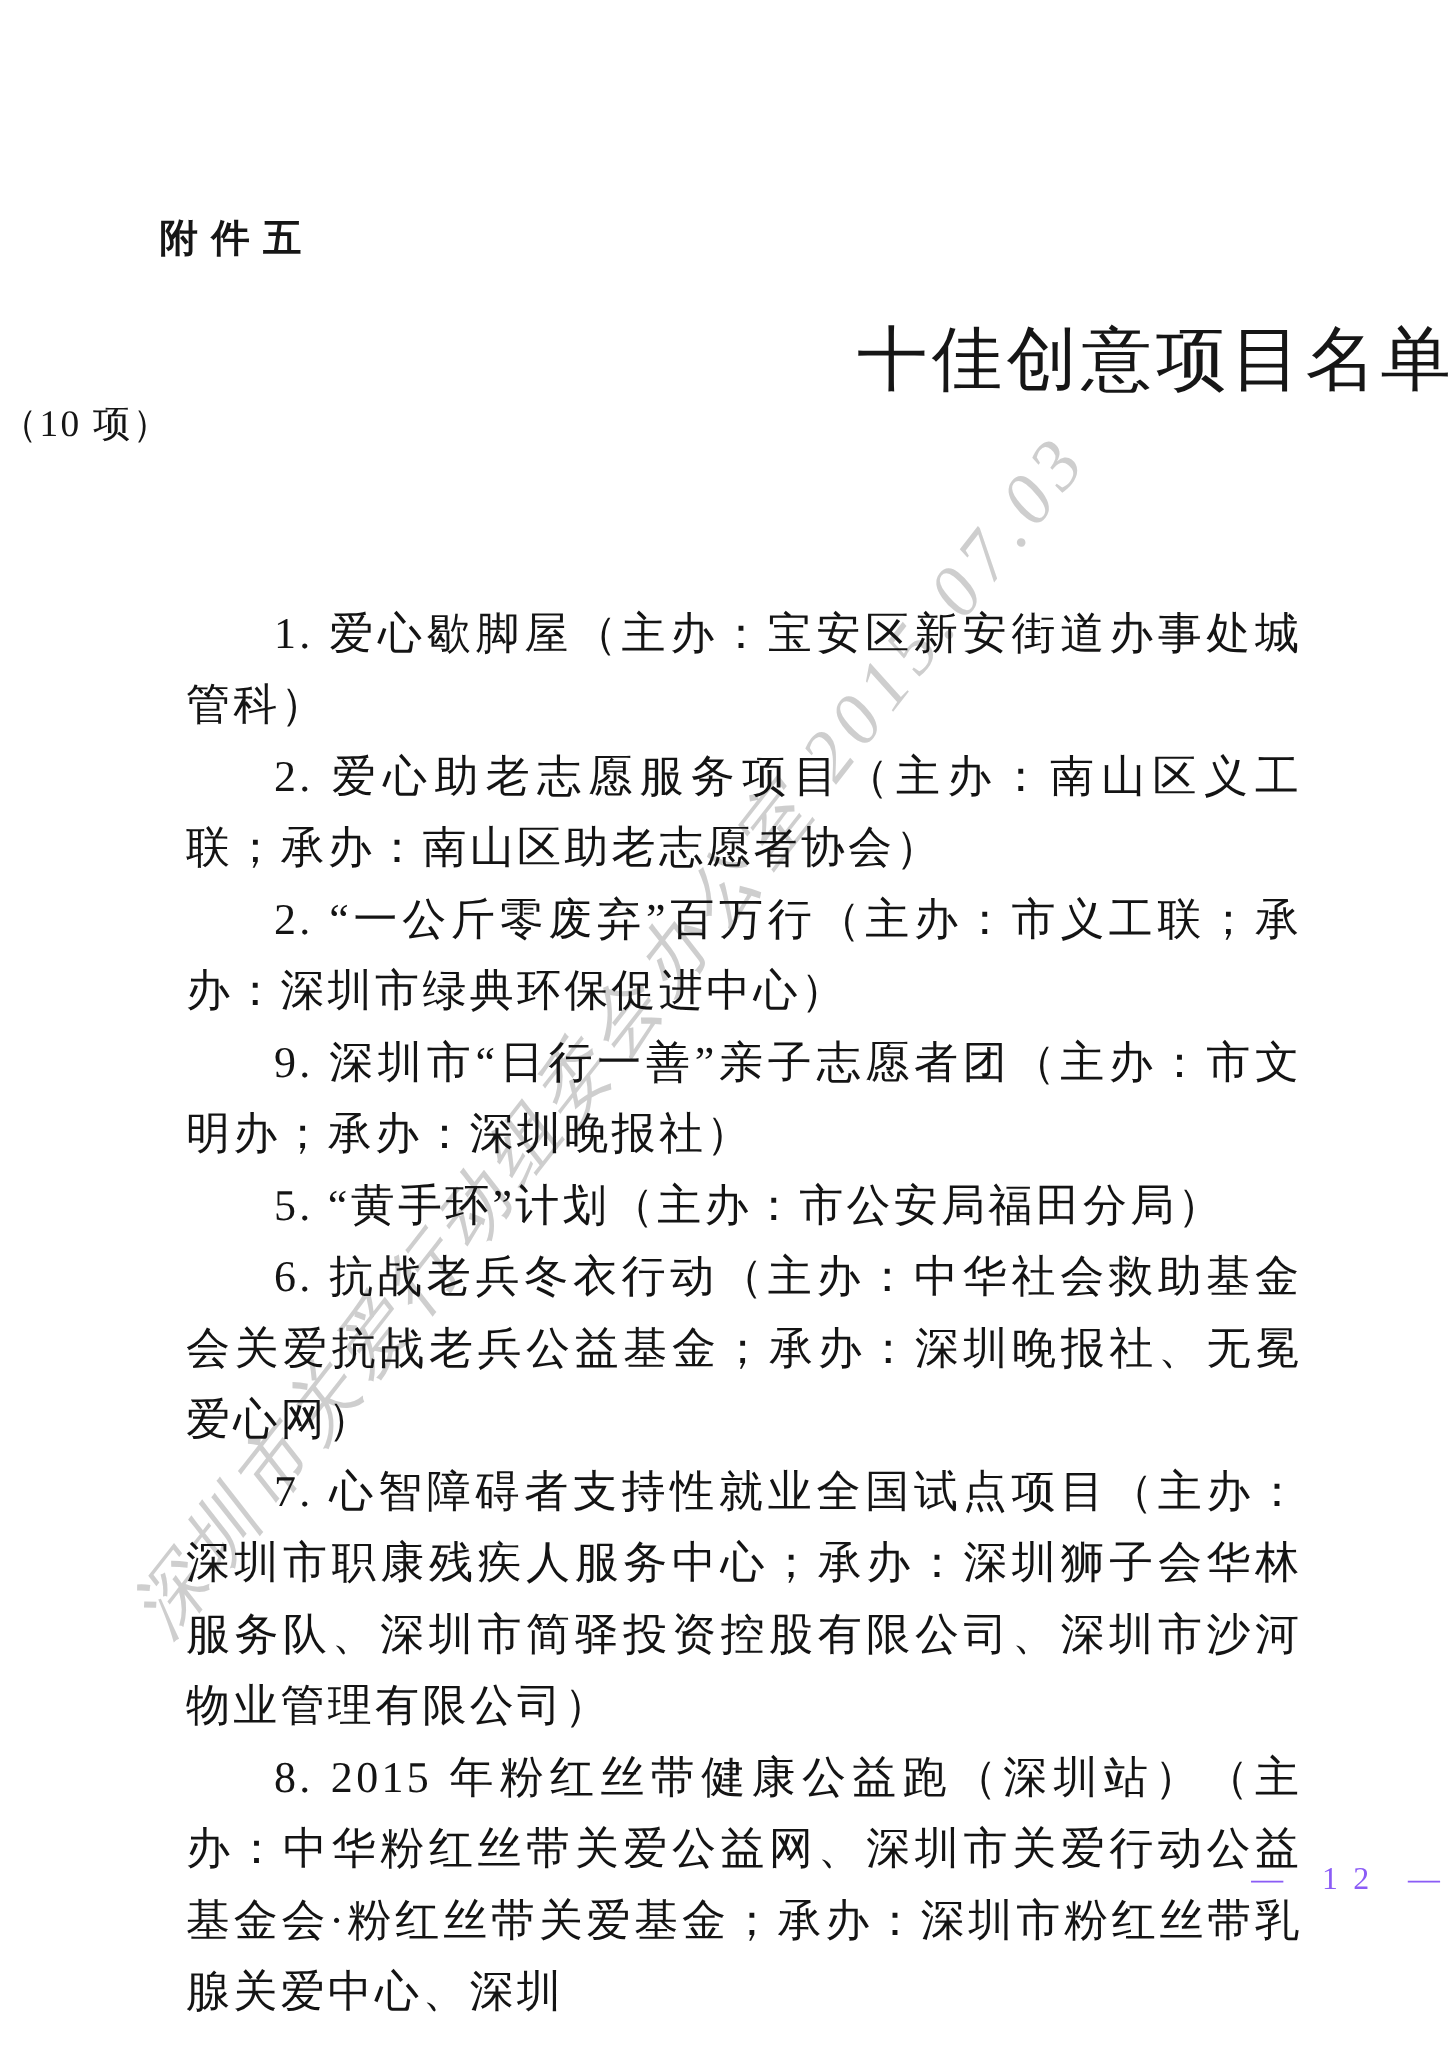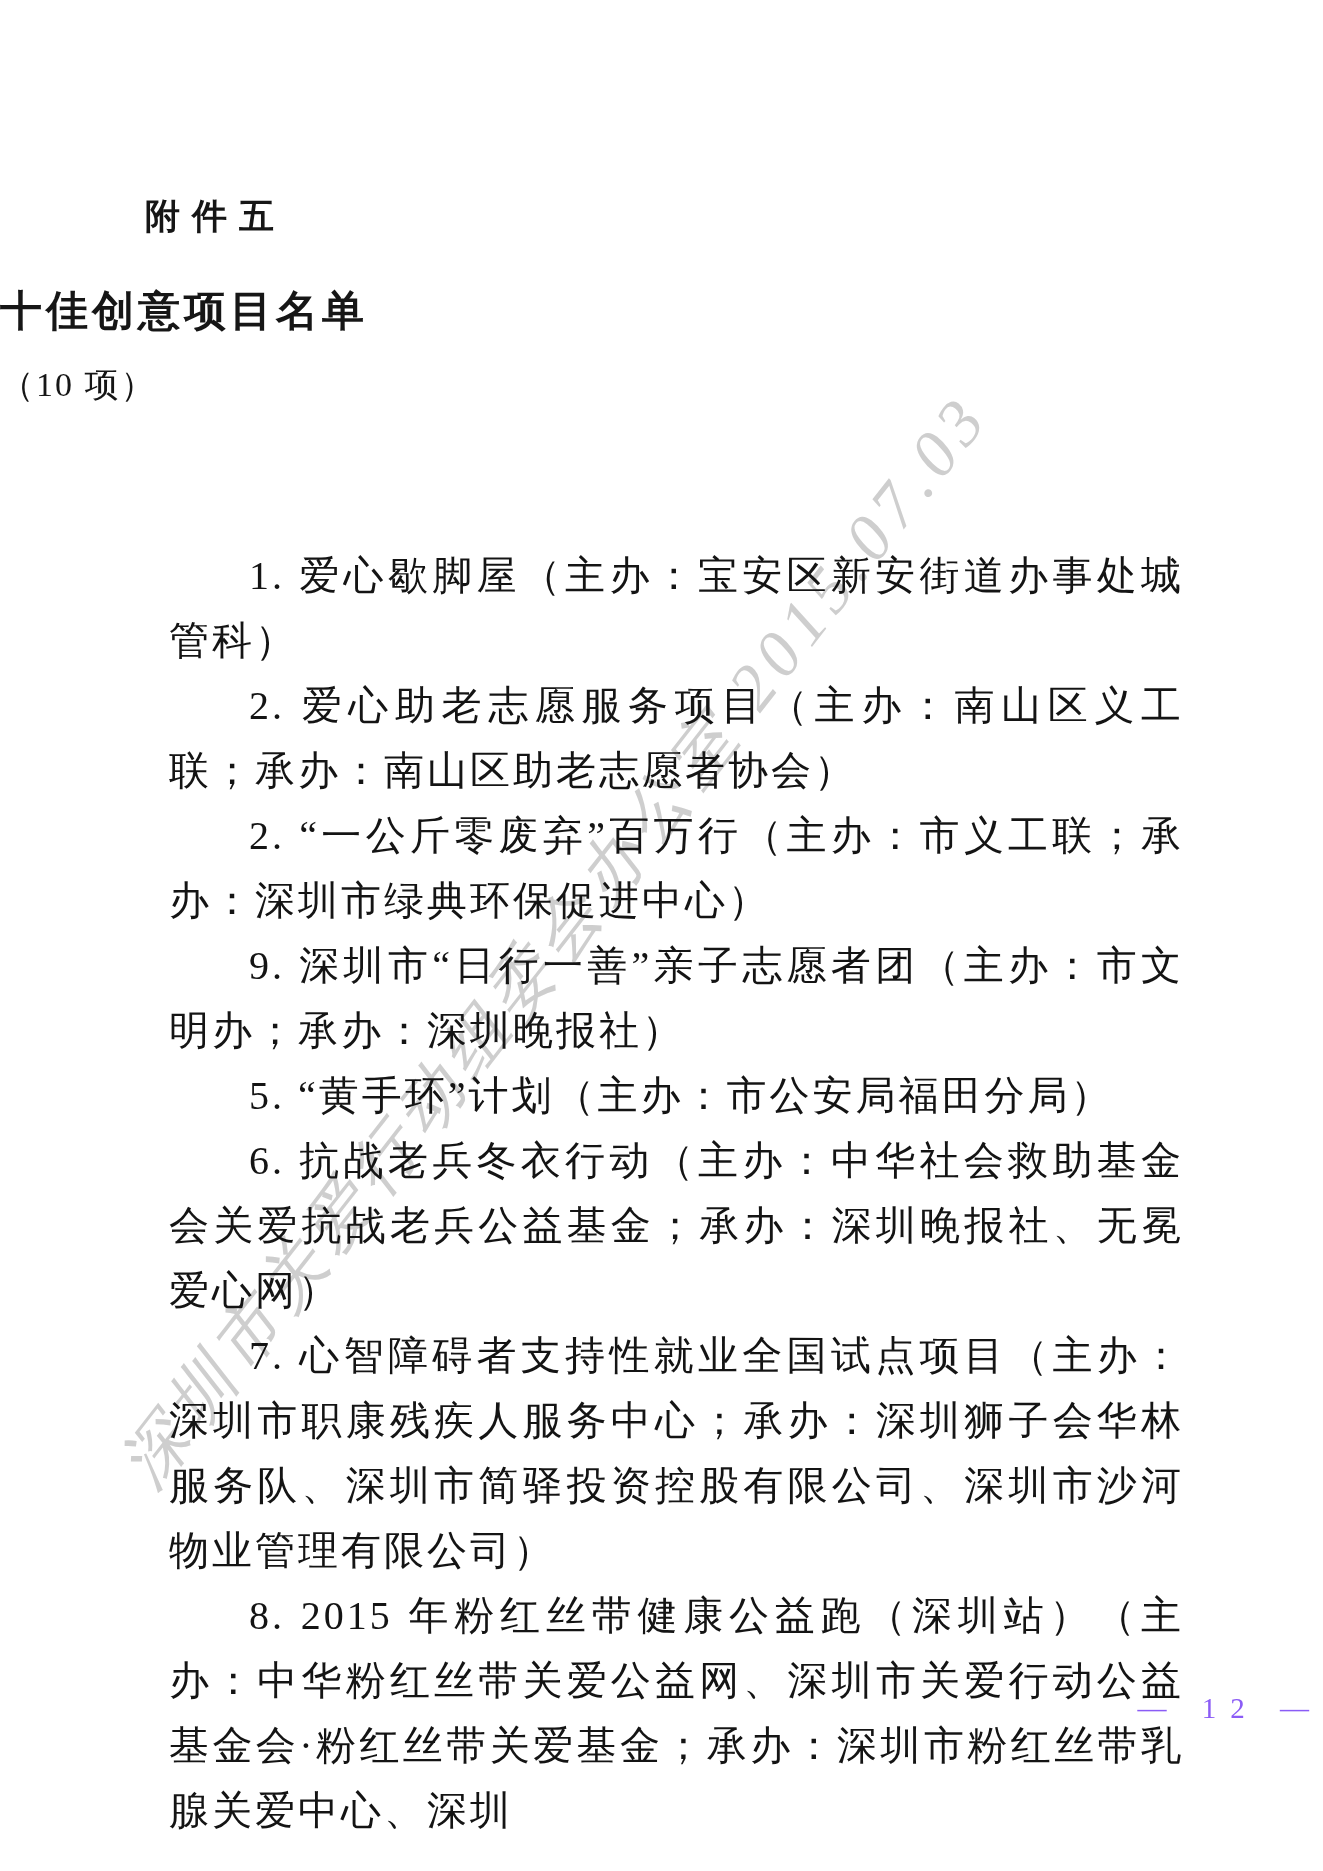--- a/index.html
+++ b/index.html
@@ -38,23 +38,23 @@
     font-weight: 600;
     letter-spacing: 12px;
     z-index: 1;
     margin-top: 25px;
   }
   .doc-title {
     position: absolute;
     left: 0;
     right: 0;
     top: 283px;
-    text-align: left;
-    font-size: 42px;
-    font-weight: bold;
+    text-align: right;
+    font-size: 64px;
+    font-weight: normal;
     letter-spacing: 4px;
     z-index: 1;
   }
   .doc-subtitle {
     position: absolute;
     left: 0;
     right: 0;
     top: 362px;
     font-size: 34px;
     letter-spacing: 2px;

